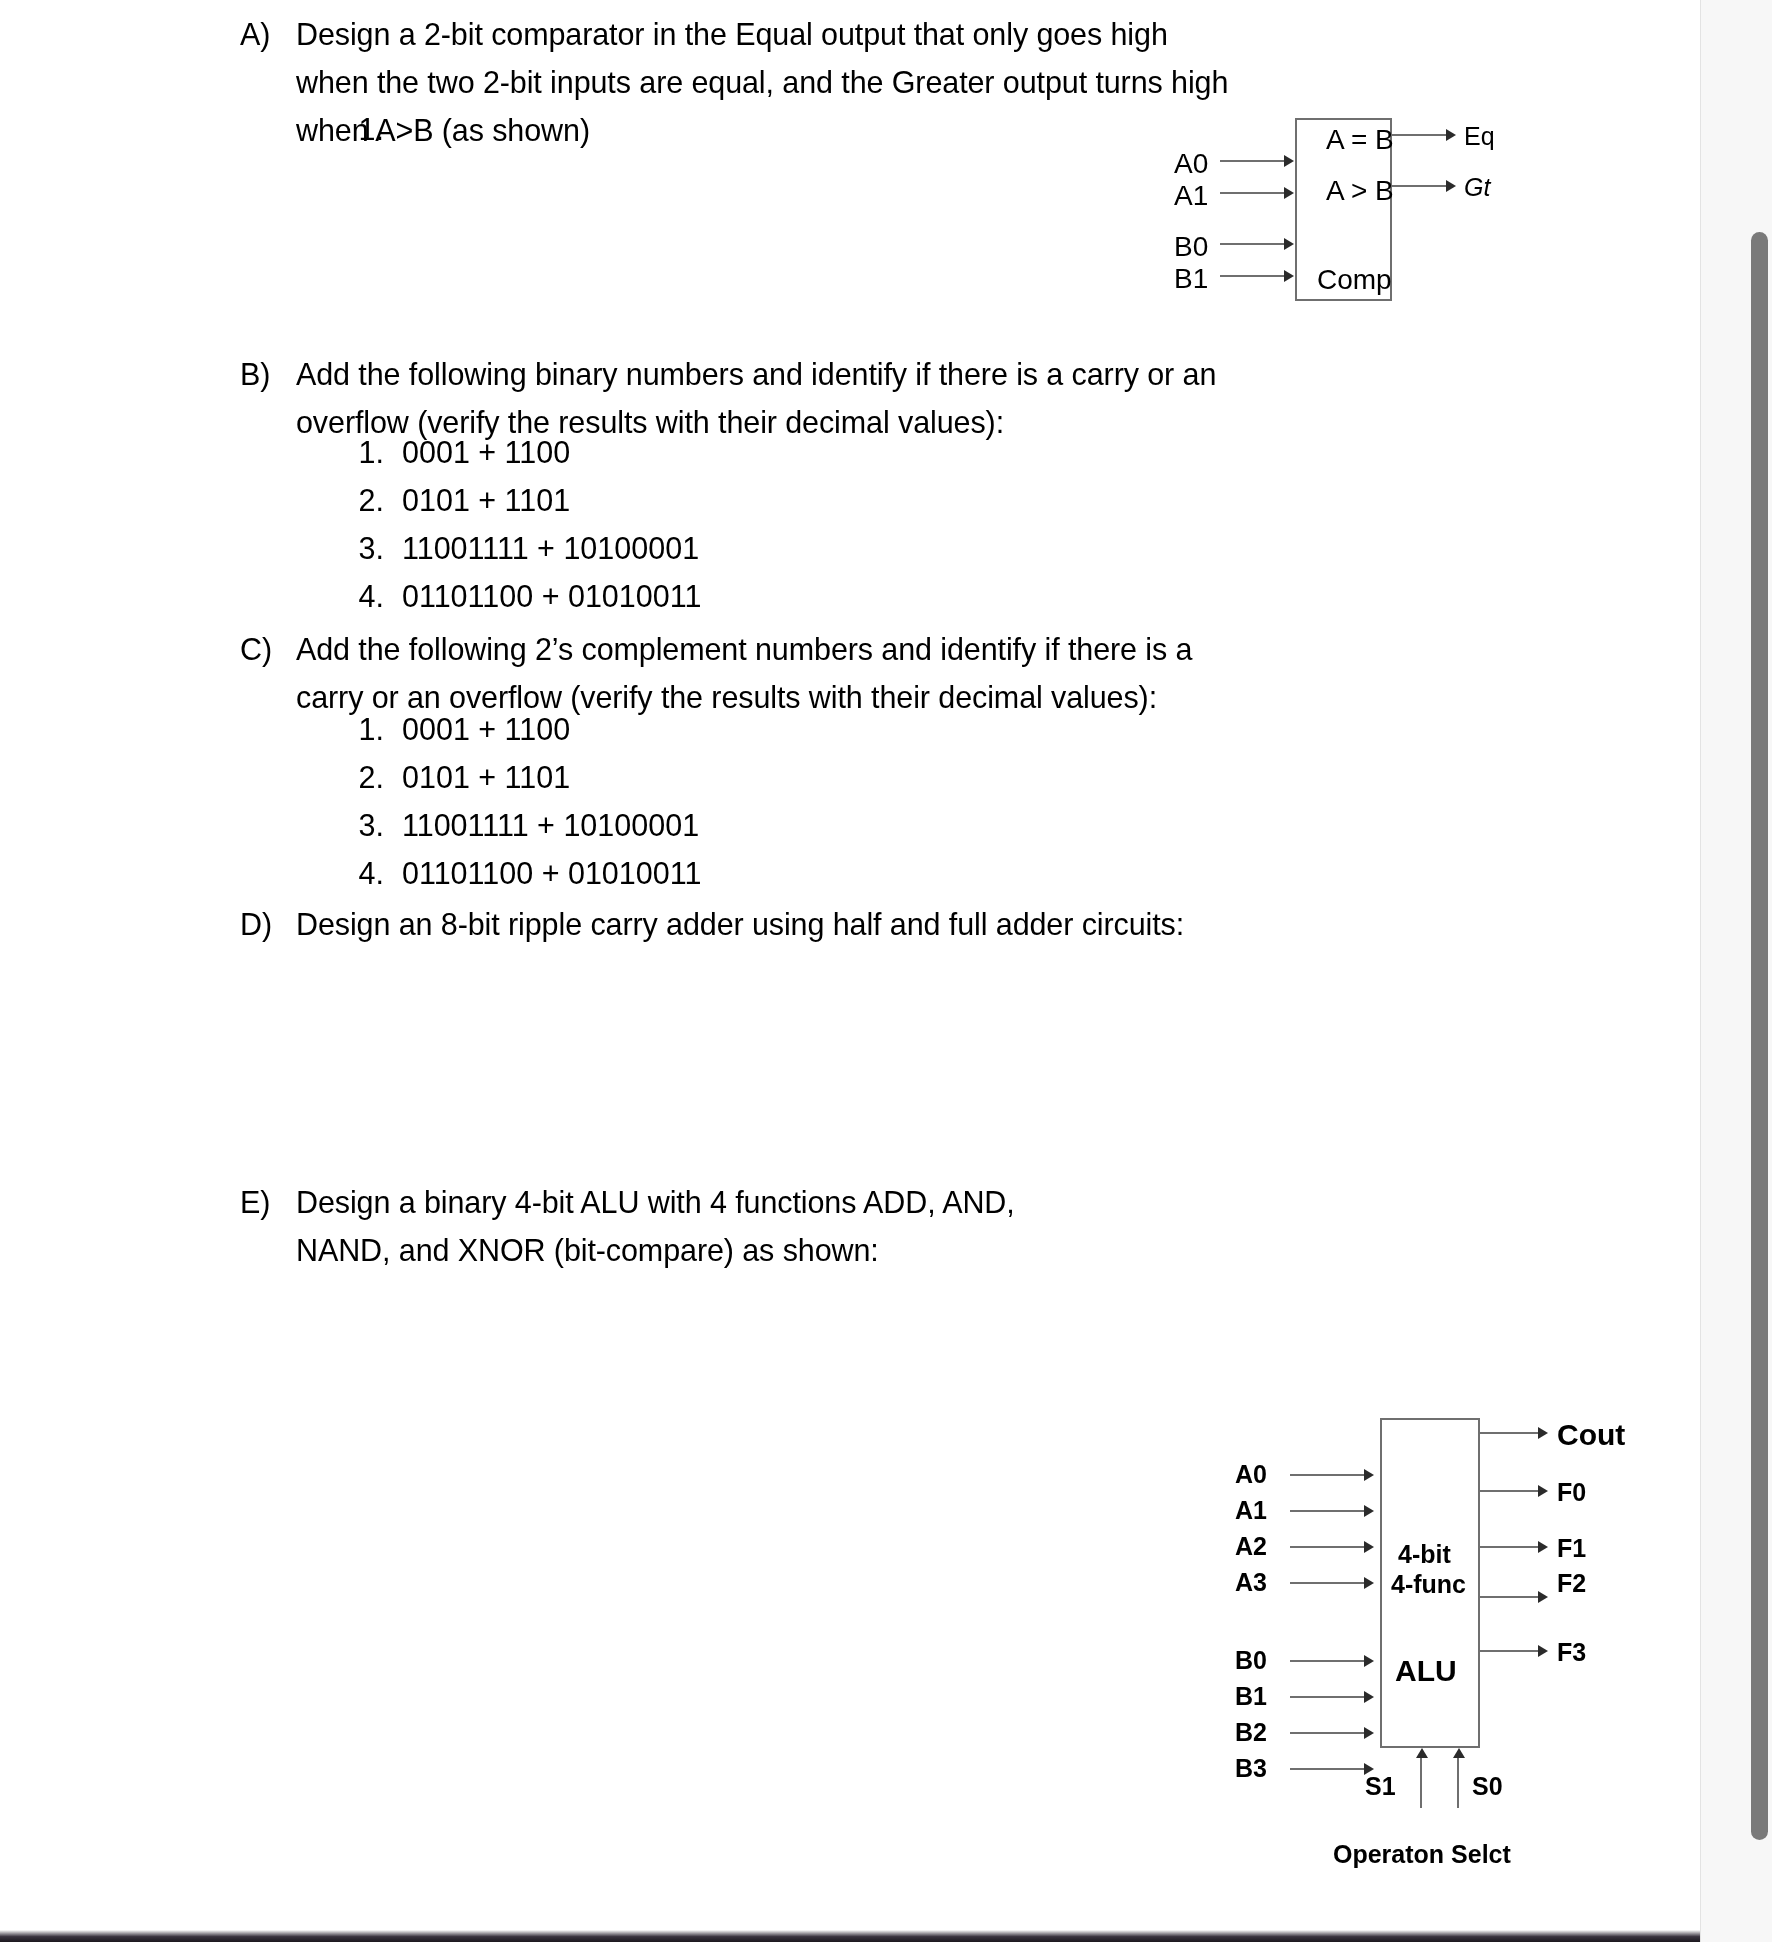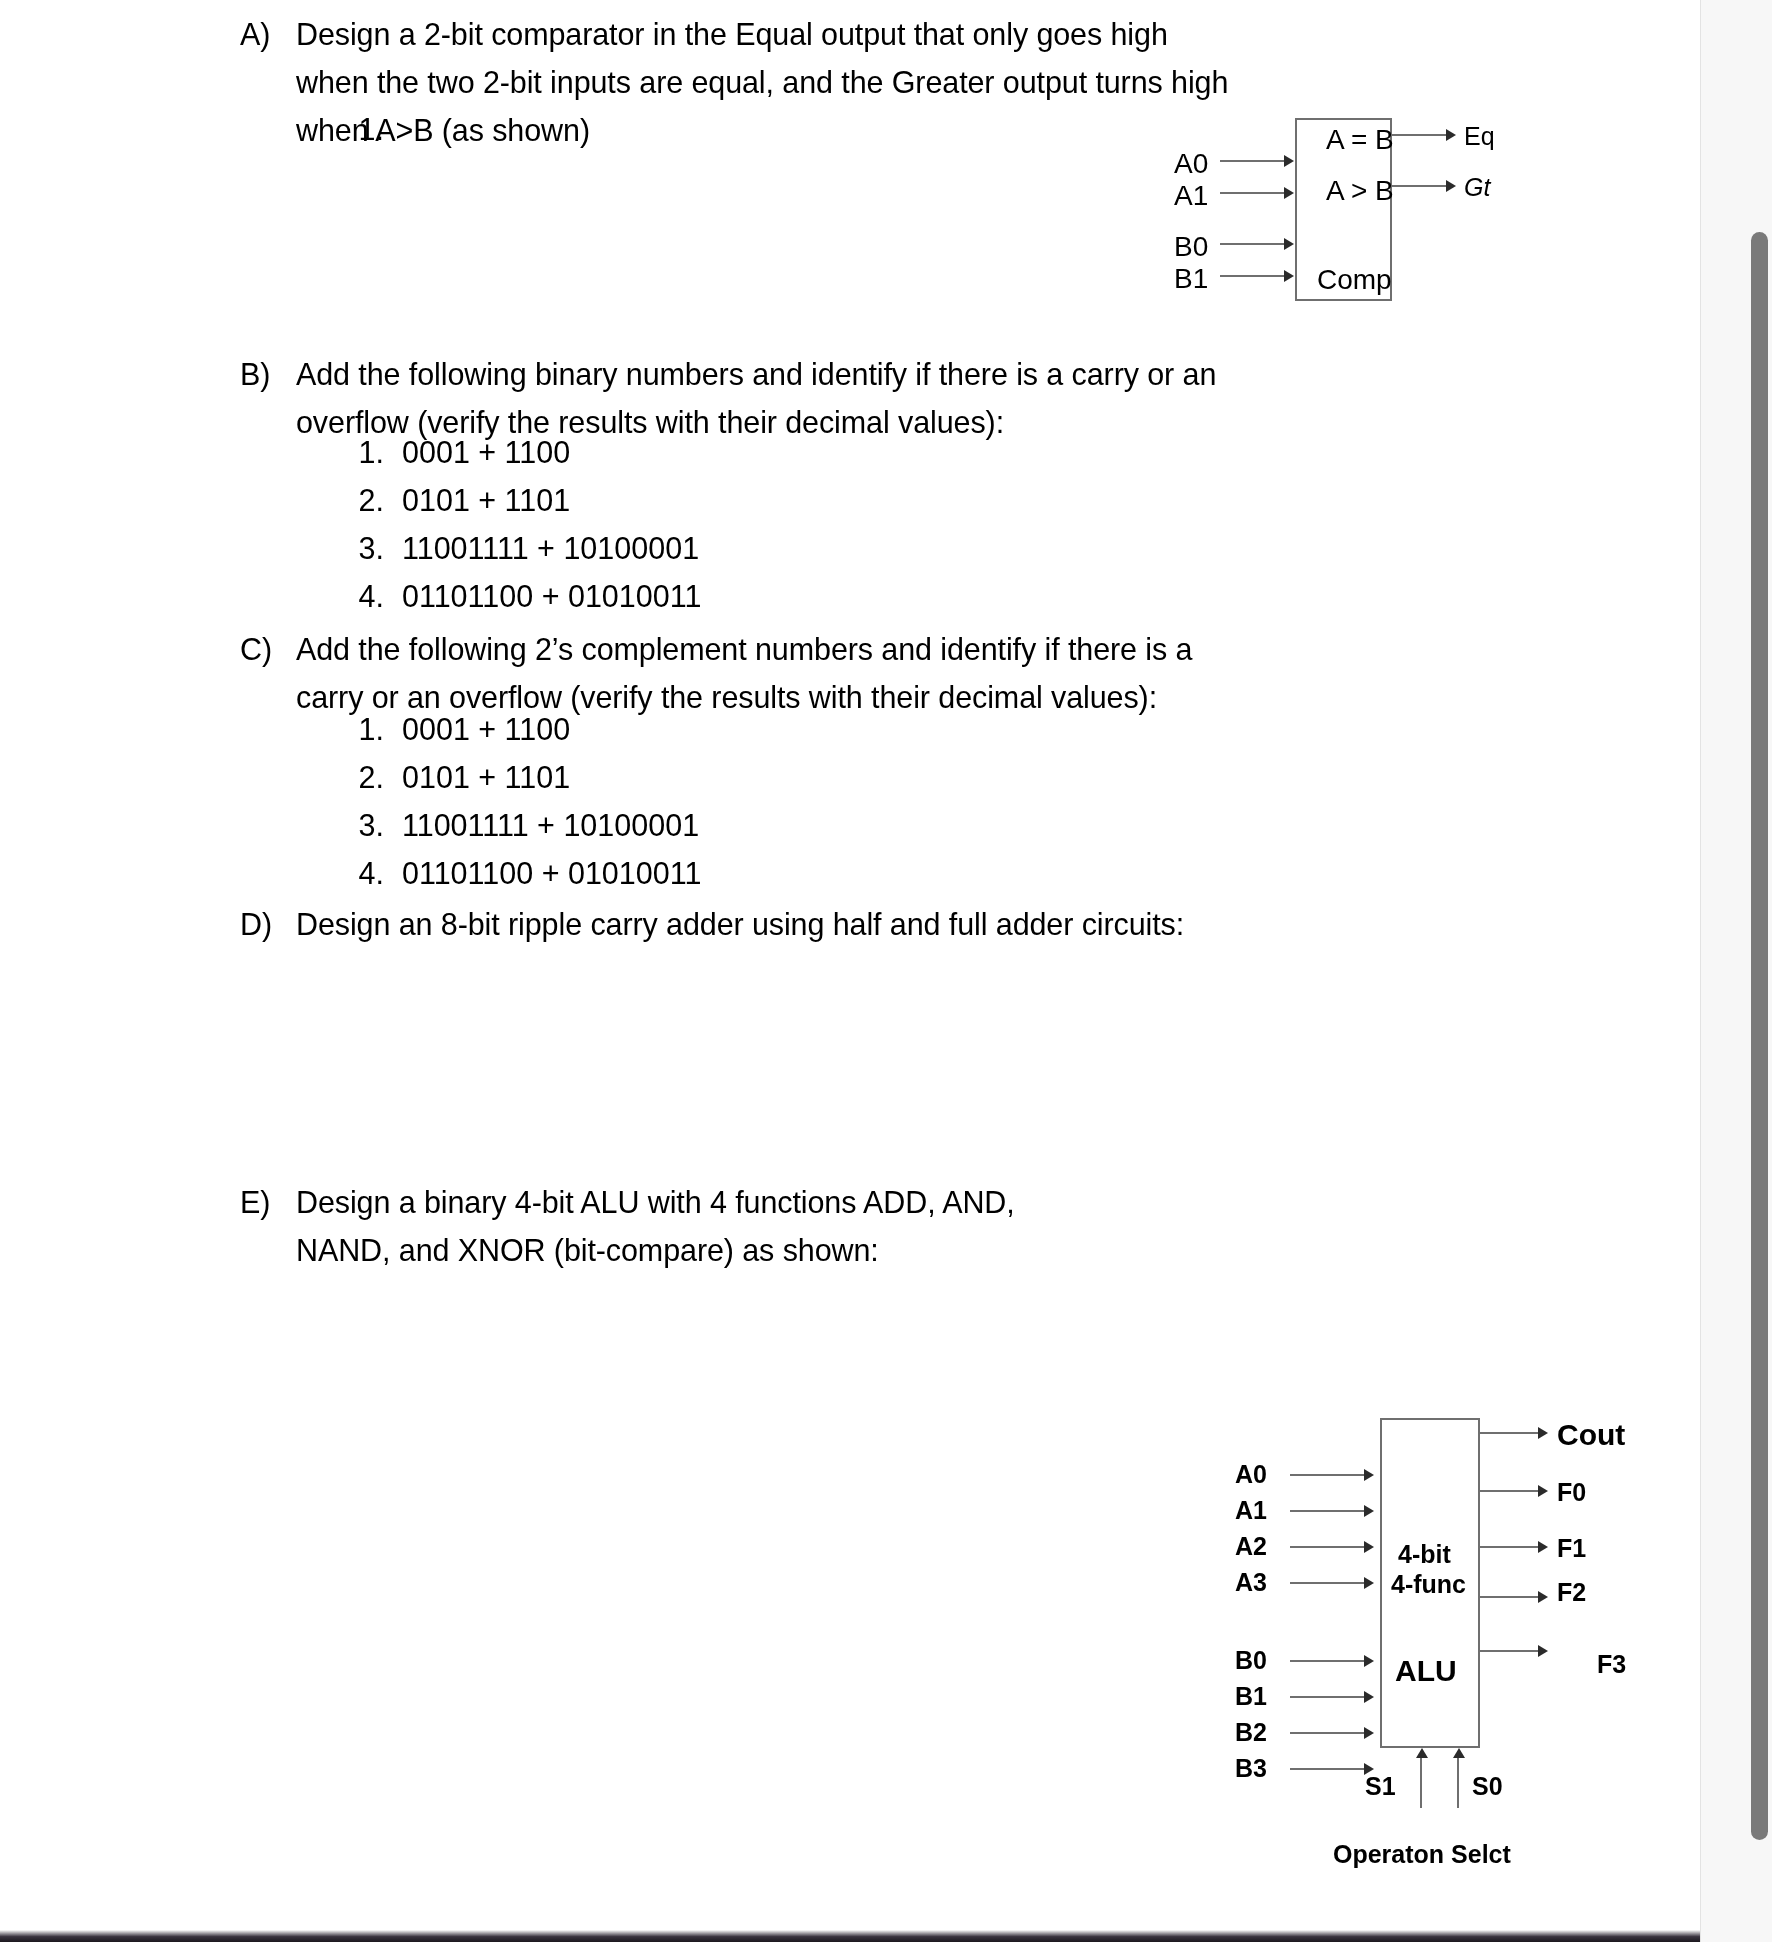--- a/index.html
+++ b/index.html
@@ -285,25 +285,25 @@
         <div class="wire" style="left:275px; top:72px; width:60px;"></div>
         <div class="arrow-r" style="left:333px; top:67px;"></div>
         <div class="dlabel" style="left:352px; top:60px;">F0</div>
 
         <div class="wire" style="left:275px; top:128px; width:60px;"></div>
         <div class="arrow-r" style="left:333px; top:123px;"></div>
         <div class="dlabel" style="left:352px; top:116px;">F1</div>
 
         <div class="wire" style="left:275px; top:178px; width:60px;"></div>
         <div class="arrow-r" style="left:333px; top:173px;"></div>
-        <div class="dlabel" style="left:352px; top:160px;">F2</div>
+        <div class="dlabel" style="left:352px; top:151px;">F2</div>
 
         <div class="wire" style="left:275px; top:232px; width:60px;"></div>
         <div class="arrow-r" style="left:333px; top:227px;"></div>
-        <div class="dlabel" style="left:352px; top:232px;margin-left:40px;">F3</div>
+        <div class="dlabel" style="left:352px; top:220px;">F3</div>
 
         <div class="vwire" style="left:215px; top:340px; height:50px;"></div>
         <div class="arrow-u" style="left:211px; top:330px;"></div>
         <div class="dlabel" style="left:160px; top:354px;">S1</div>
 
         <div class="vwire" style="left:252px; top:340px; height:50px;"></div>
         <div class="arrow-u" style="left:248px; top:330px;"></div>
         <div class="dlabel" style="left:267px; top:354px;">S0</div>
 
         <div class="dlabel" style="left:128px; top:422px;">Operaton Selct</div>

